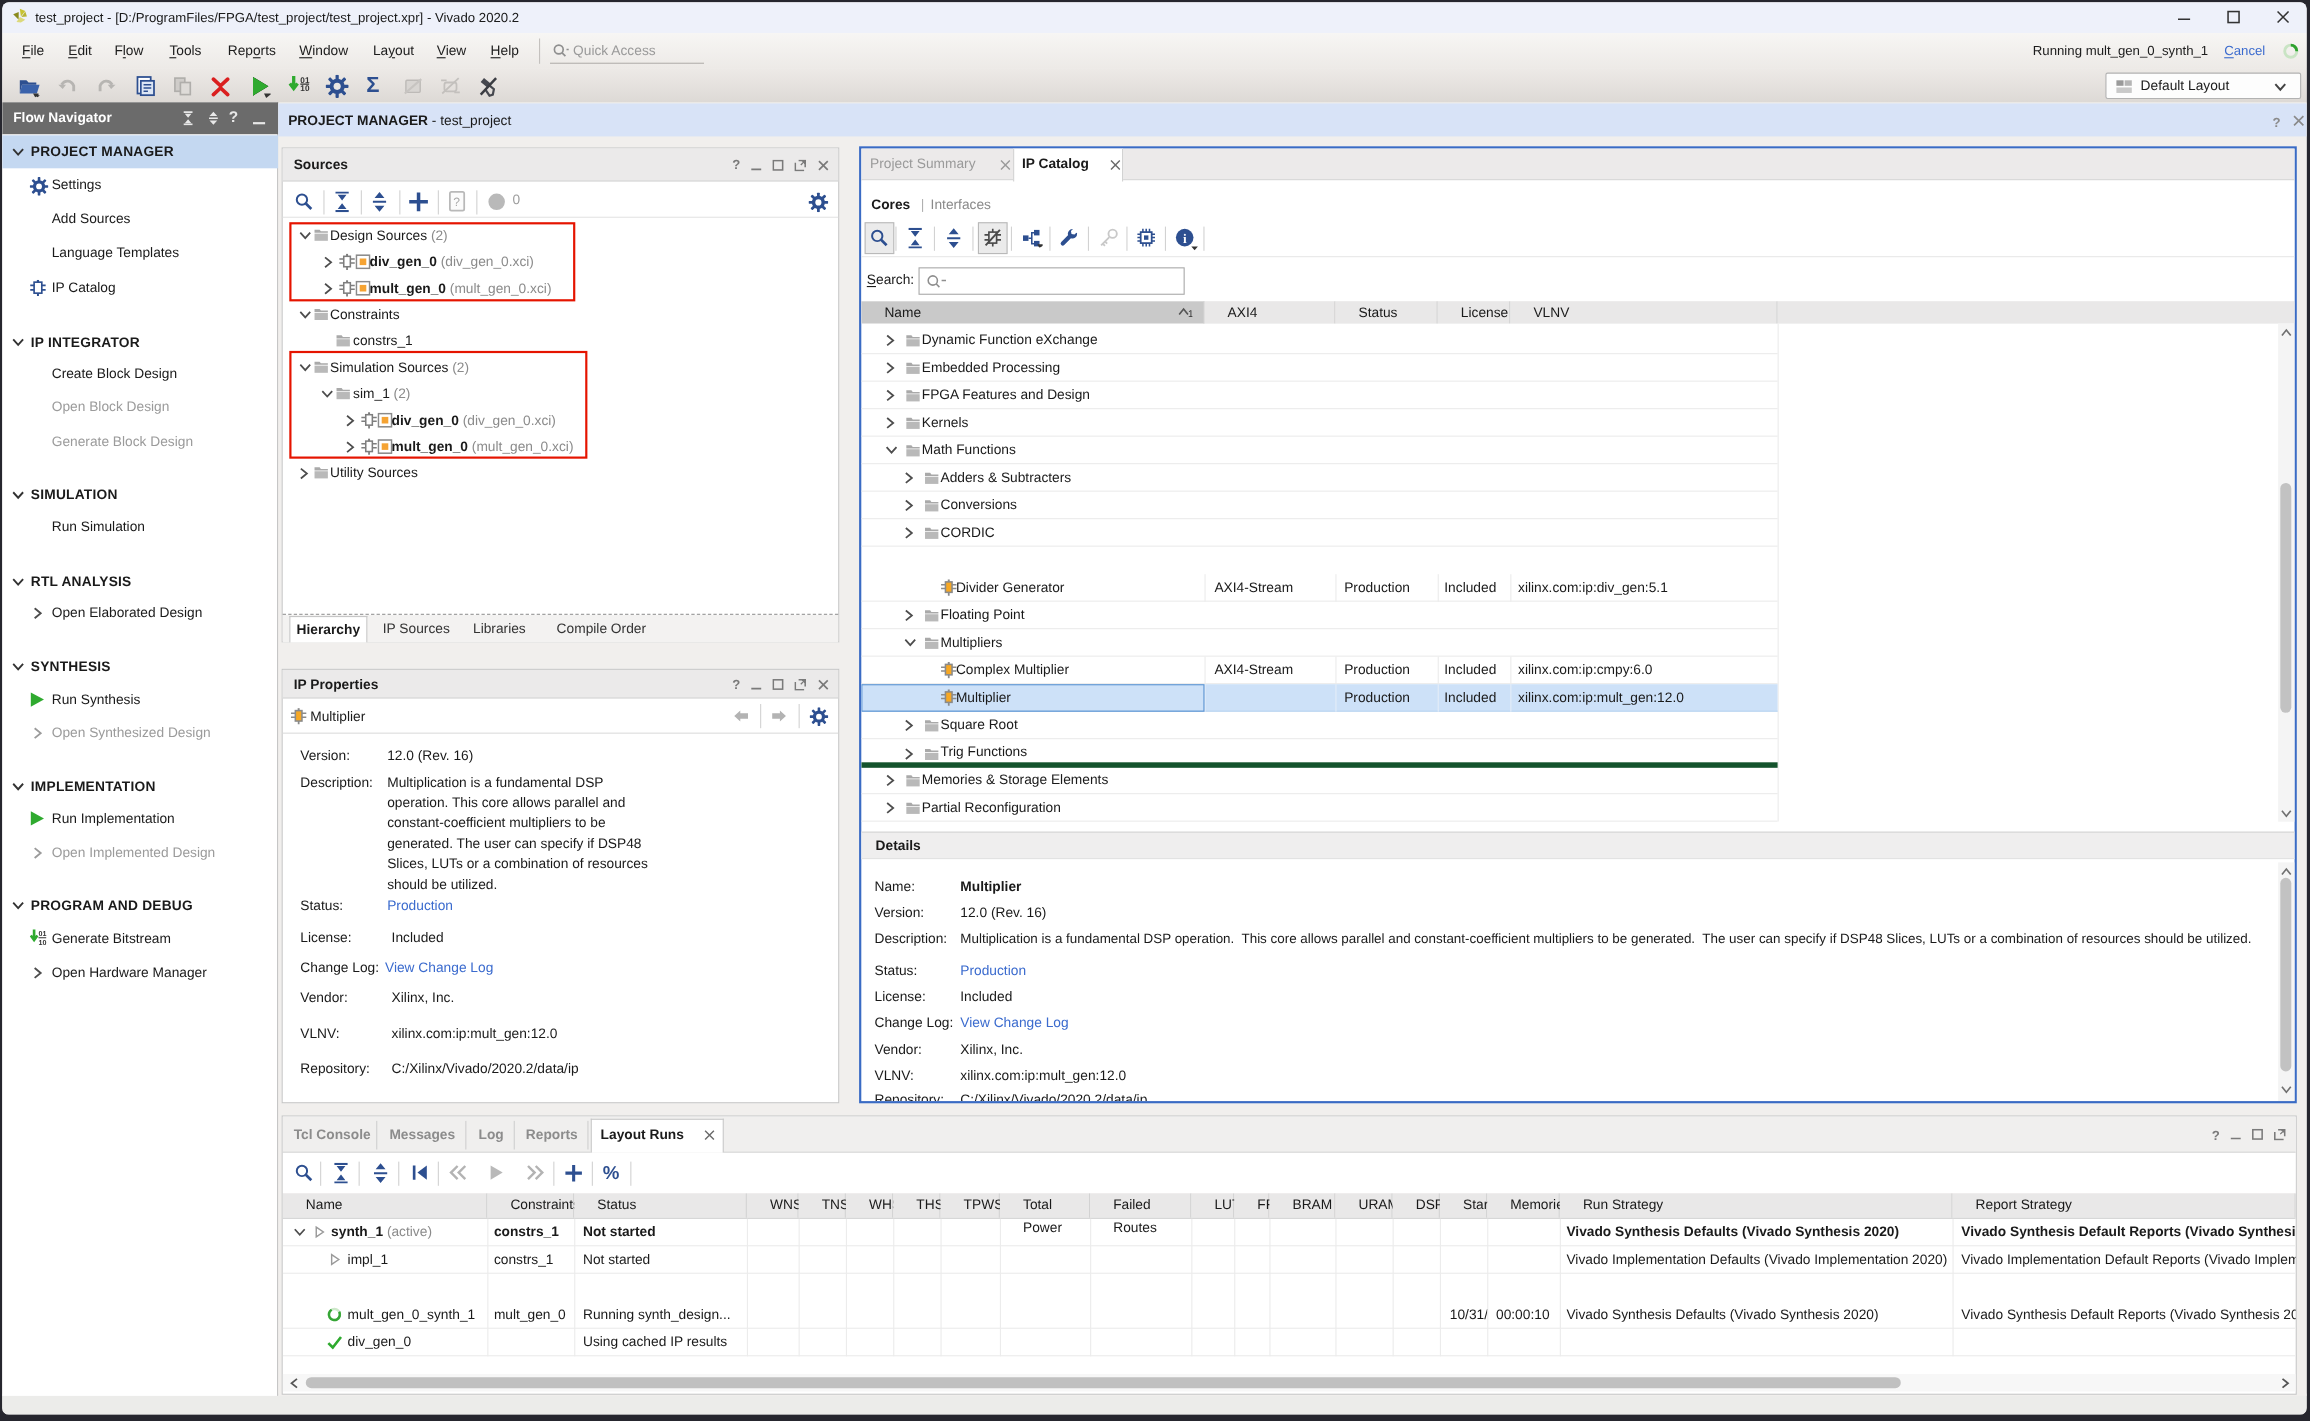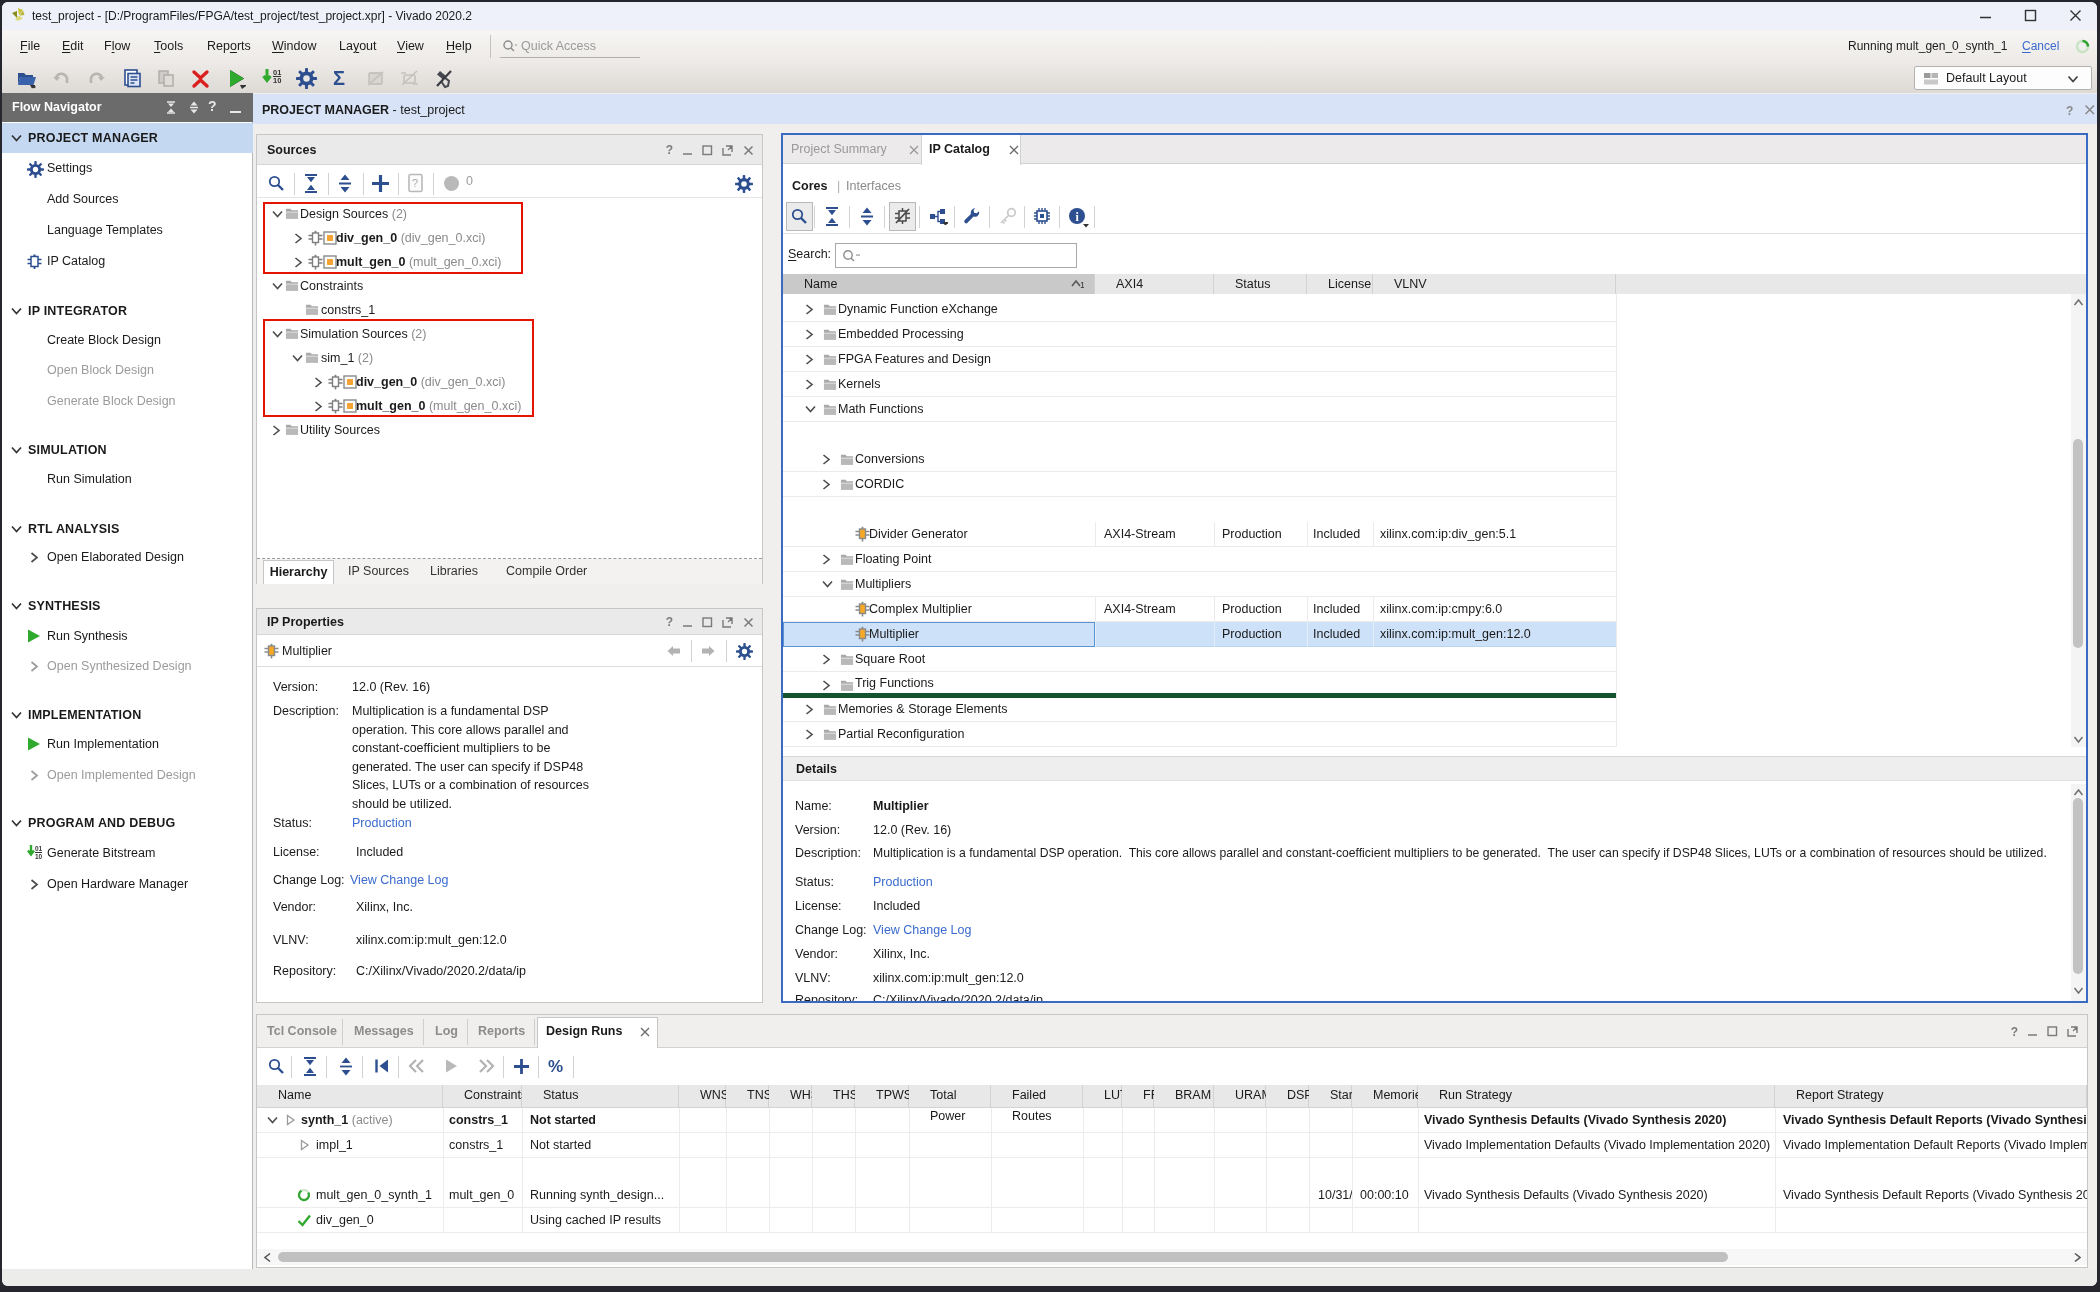--- a/index.html
+++ b/index.html
@@ -795,20 +795,34 @@
               </svg>
             </span>
 <span class="abs" style="left:40px;top:6px">
               <svg width="14" height="13" viewBox="0 0 15 13">
                 <path d="M1 4.5 V1.5 h5 l1.2 1.6 H14 V4.5" fill="#a9a9a9"></path>
                 <rect x="1" y="5.3" width="13" height="7" fill="#b9b9b9"></rect>
               </svg>
             </span>
 <span class="abs" style="left:55px;line-height:25px">Math Functions</span>
 </div>
+<div class="crow" style="top:287px;width:833px;border-bottom:1px solid #ebebeb">
+<span class="abs" style="left:39px;top:7px">
+              <svg width="9" height="11">
+                <path d="M1.5 1 L7 5.5 1.5 10" stroke="#4d4d4d" stroke-width="1.6" fill="none"></path>
+              </svg>
+            </span>
+<span class="abs" style="left:57px;top:6px">
+              <svg width="14" height="13" viewBox="0 0 15 13">
+                <path d="M1 4.5 V1.5 h5 l1.2 1.6 H14 V4.5" fill="#a9a9a9"></path>
+                <rect x="1" y="5.3" width="13" height="7" fill="#b9b9b9"></rect>
+              </svg>
+            </span>
+<span class="abs" style="left:72px;line-height:25px">Adders &amp; Subtracters</span>
+</div>
 <div class="crow" style="top:312px;width:833px;border-bottom:1px solid #ebebeb">
 <span class="abs" style="left:39px;top:7px">
               <svg width="9" height="11">
                 <path d="M1.5 1 L7 5.5 1.5 10" stroke="#4d4d4d" stroke-width="1.6" fill="none"></path>
               </svg>
             </span>
 <span class="abs" style="left:57px;top:6px">
               <svg width="14" height="13" viewBox="0 0 15 13">
                 <path d="M1 4.5 V1.5 h5 l1.2 1.6 H14 V4.5" fill="#a9a9a9"></path>
                 <rect x="1" y="5.3" width="13" height="7" fill="#b9b9b9"></rect>
@@ -1015,21 +1029,21 @@
 <div class="abs" style="left:0;top:0;width:1830px;height:33px;background:#f0efee;border-bottom:1px solid #d2d2d2">
  <span class="abs" style="left:10px;line-height:33px;color:#8c8c8c;font-weight:bold">Tcl Console</span>
  <div class="abs" style="left:85px;top:4px;width:1px;height:26px;background:#cfcfcf"></div>
  <span class="abs" style="left:97px;line-height:33px;color:#8c8c8c;font-weight:bold">Messages</span>
  <div class="abs" style="left:166px;top:4px;width:1px;height:26px;background:#cfcfcf"></div>
  <span class="abs" style="left:178px;line-height:33px;color:#8c8c8c;font-weight:bold">Log</span>
  <div class="abs" style="left:210px;top:4px;width:1px;height:26px;background:#cfcfcf"></div>
  <span class="abs" style="left:221px;line-height:33px;color:#8c8c8c;font-weight:bold">Reports</span>
  <div class="abs" style="left:277px;top:4px;width:1px;height:26px;background:#cfcfcf"></div>
  <div class="abs" style="left:280px;top:2px;width:121px;height:31px;background:#fff;border:1px solid #c6c6c6;border-bottom:none"></div>
- <span class="abs b" style="left:289px;line-height:33px">Design Runs</span>
+ <span class="abs b" style="left:289px;line-height:33px">Layout Runs</span>
  <svg class="abs" style="left:383px;top:12px" width="10" height="10">
               <path d="M1 1 L9 9 M9 1 L1 9" stroke="#6a6a6a" stroke-width="1.3"></path>
             </svg>
  <div class="picons" style="height:33px">
               <span class="b" style="font-size:12px">?</span>
   <svg width="11" height="11">
                 <path d="M1 9 h9" stroke="#7a7a7a" stroke-width="1.5"></path>
               </svg>
   <svg width="11" height="11">
                 <rect x="1" y="1" width="8.5" height="8.5" fill="none" stroke="#7a7a7a" stroke-width="1.4"></rect>

